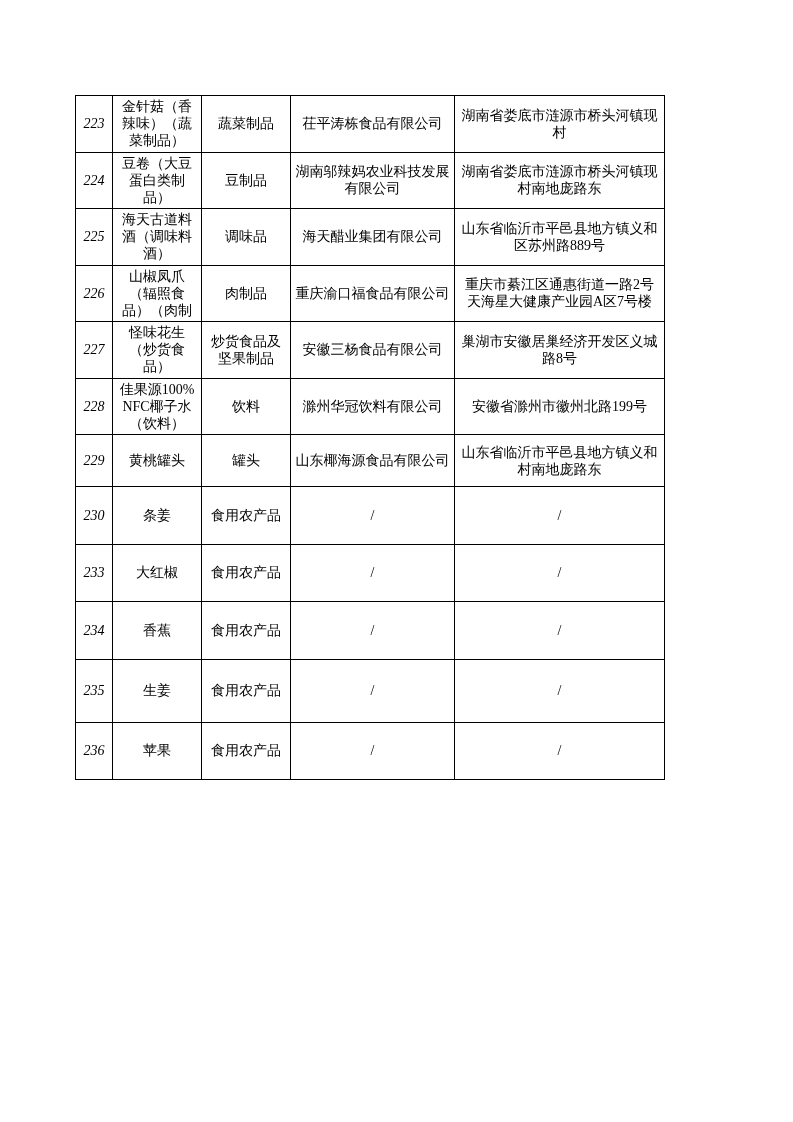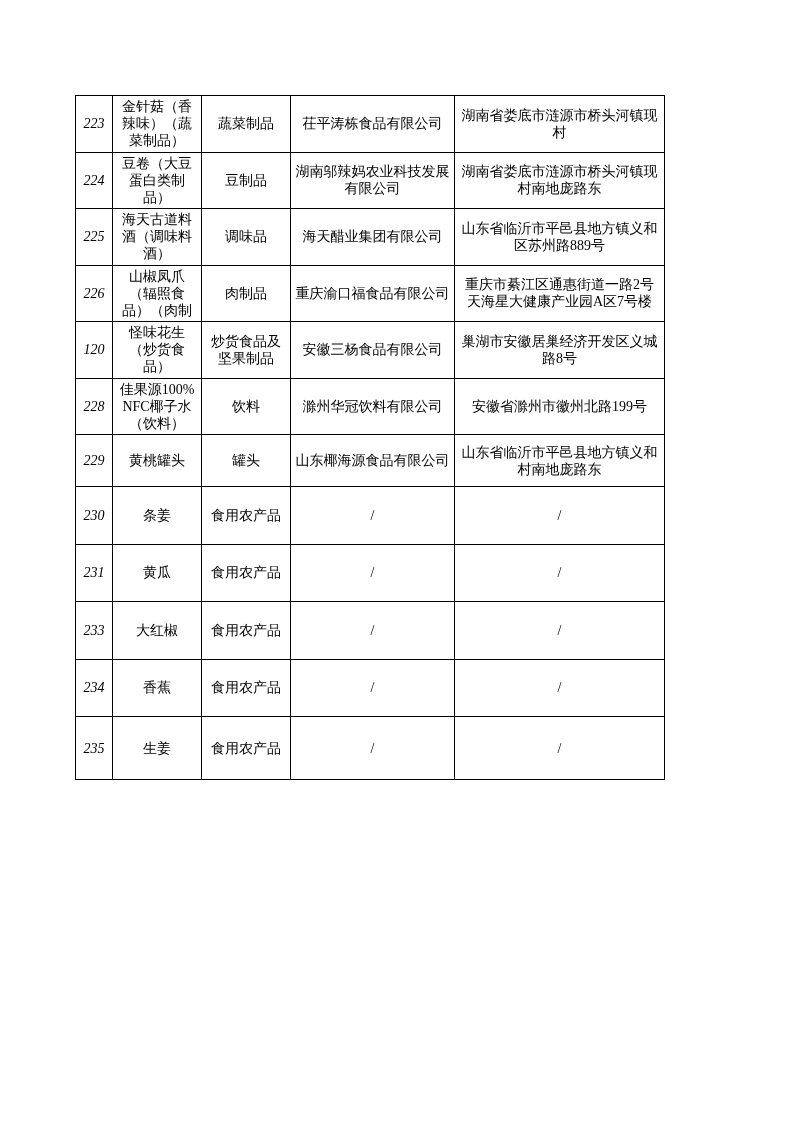--- a/index.html
+++ b/index.html
@@ -82,21 +82,21 @@
           <td class="c-no">226</td>
           <td class="c-product">山椒凤爪
 （辐照食
 品）（肉制</td>
           <td class="c-category">肉制品</td>
           <td class="c-company">重庆渝口福食品有限公司</td>
           <td class="c-address">重庆市綦江区通惠街道一路2号
 天海星大健康产业园A区7号楼</td>
         </tr>
         <tr style="height: 56.5px;">
-          <td class="c-no">120</td>
+          <td class="c-no">227</td>
           <td class="c-product">怪味花生
 （炒货食
 品）</td>
           <td class="c-category">炒货食品及
 坚果制品</td>
           <td class="c-company">安徽三杨食品有限公司</td>
           <td class="c-address">巢湖市安徽居巢经济开发区义城
 路8号</td>
         </tr>
         <tr style="height: 56.5px;">
@@ -117,42 +117,42 @@
 村南地庞路东</td>
         </tr>
         <tr style="height: 57.5px; margin-top: 36px;">
           <td class="c-no">230</td>
           <td class="c-product">条姜</td>
           <td class="c-category">食用农产品</td>
           <td class="c-company">/</td>
           <td class="c-address">/</td>
         </tr>
         <tr style="height: 57.5px;">
-          <td class="c-no">231</td>
-          <td class="c-product">黄瓜</td>
-          <td class="c-category">食用农产品</td>
-          <td class="c-company">/</td>
-          <td class="c-address">/</td>
-        </tr>
-        <tr style="height: 57.5px;">
           <td class="c-no">233</td>
           <td class="c-product">大红椒</td>
           <td class="c-category">食用农产品</td>
           <td class="c-company">/</td>
           <td class="c-address">/</td>
         </tr>
         <tr style="height: 57.5px;">
           <td class="c-no">234</td>
           <td class="c-product">香蕉</td>
           <td class="c-category">食用农产品</td>
           <td class="c-company">/</td>
           <td class="c-address">/</td>
         </tr>
         <tr style="height: 63px;">
           <td class="c-no">235</td>
           <td class="c-product">生姜</td>
           <td class="c-category">食用农产品</td>
           <td class="c-company">/</td>
           <td class="c-address">/</td>
         </tr>
+        <tr style="height: 57.5px;">
+          <td class="c-no">236</td>
+          <td class="c-product">苹果</td>
+          <td class="c-category">食用农产品</td>
+          <td class="c-company">/</td>
+          <td class="c-address">/</td>
+        </tr>
       </tbody>
   </table>
 </div>
 
 </body></html>

